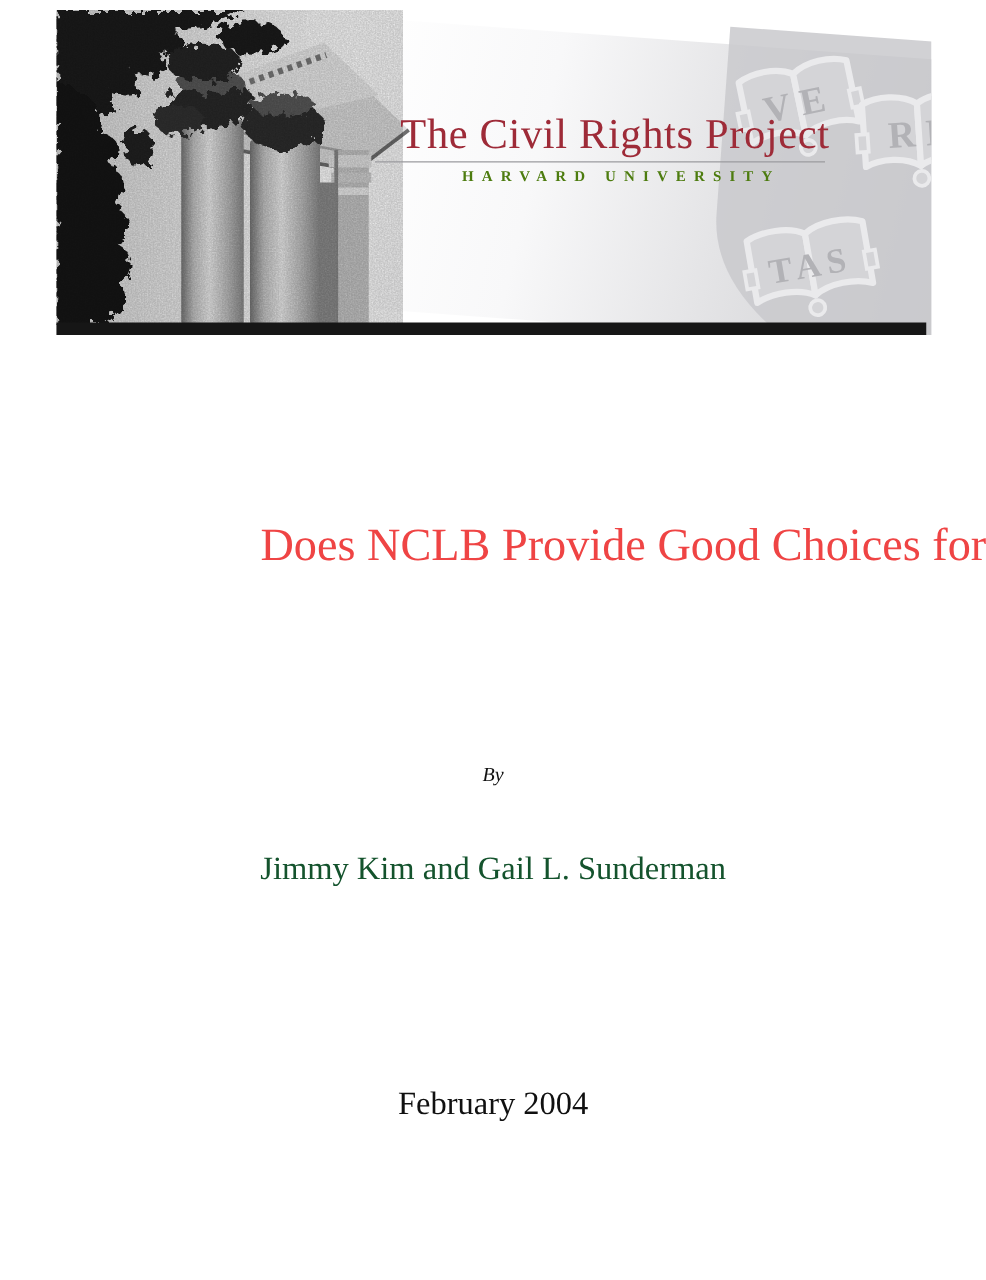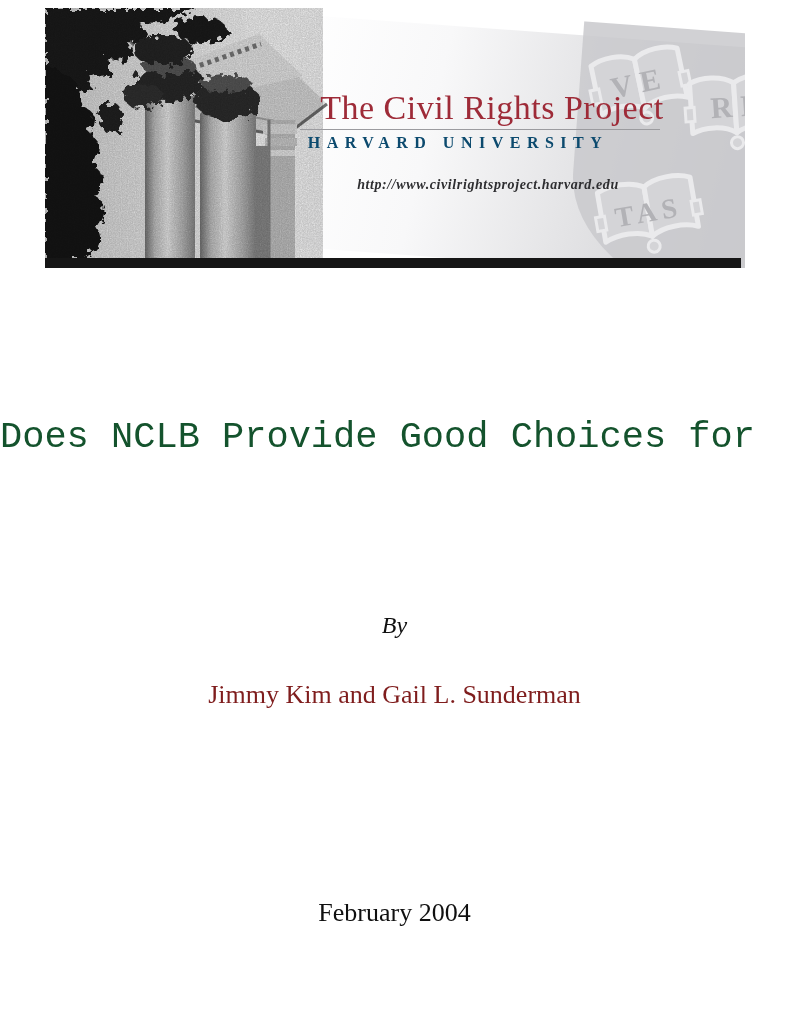--- a/index.html
+++ b/index.html
@@ -78,80 +78,78 @@
   .org-rule {
     position: absolute;
     z-index: 3;
     left: 255px;
     top: 121px;
     width: 360px;
     height: 1px;
     background: #9b9b9f;
   }
   .university {
-    left: 413px;
+    left: 452px;
     top: 126px;
-    font-size: 16px;
+    font-size: 12px;
     letter-spacing: 6.5px;
     font-weight: bold;
-    color: #0c4a6e;
+    color: #4d7c0f;
   }
   .address {
     left: 443px;
     top: 168px;
     font-size: 14px;
     line-height: 18px;
     font-weight: bold;
     font-style: italic;
     color: #2e2e31;
     letter-spacing: 0.6px;
     text-align: center;
   }
 
   
   .report-title {
     position: absolute;
     left: 0;
     top: 414px;
     width: 100%;
-    text-align: left;
+    text-align: right;
     font-size: 37px;
     line-height: 46px;
-    color: #14532d;
+    color: #ef4444;
     z-index: 0;
-    font-family: Liberation Mono, monospace;
   }
   .byline-by {
     position: absolute;
     left: 0;
     top: 612px;
     width: 100%;
     text-align: center;
-    font-size: 24px;
+    font-size: 16px;
     font-style: italic;
     color: #101010;
   }
   .byline-authors {
     position: absolute;
     left: 0;
     top: 680px;
     width: 100%;
     text-align: center;
     font-size: 26px;
-    color: #7f1d1d;
+    color: #14532d;
   }
   .report-date {
     position: absolute;
     left: 0;
     top: 868px;
     width: 100%;
     text-align: center;
     font-size: 26px;
     color: #101010;
-    margin-top: 30px;
   }
 </style>
 </head>
 <body>
 
 <div class="page">
 
   <div class="banner">
 
     <div class="card">
@@ -257,21 +255,20 @@
         </g>
 
         <rect x="0" y="0" width="252" height="252" filter="url(#grain)" opacity="0.22"></rect>
       </svg>
     </div>
 
     <div class="banner-text org-name">The Civil Rights Project</div>
     <div class="org-rule"></div>
     <div class="banner-text university">HARVARD UNIVERSITY</div>
     <div class="banner-text address">
-      <div>http://www.civilrightsproject.harvard.edu</div>
     </div>
 
     <div class="bottom-bar"></div>
   </div>
 
   <div class="report-title">
     <div>Does NCLB Provide Good Choices for</div>
   </div>
 
   <div class="byline-by">By</div>

